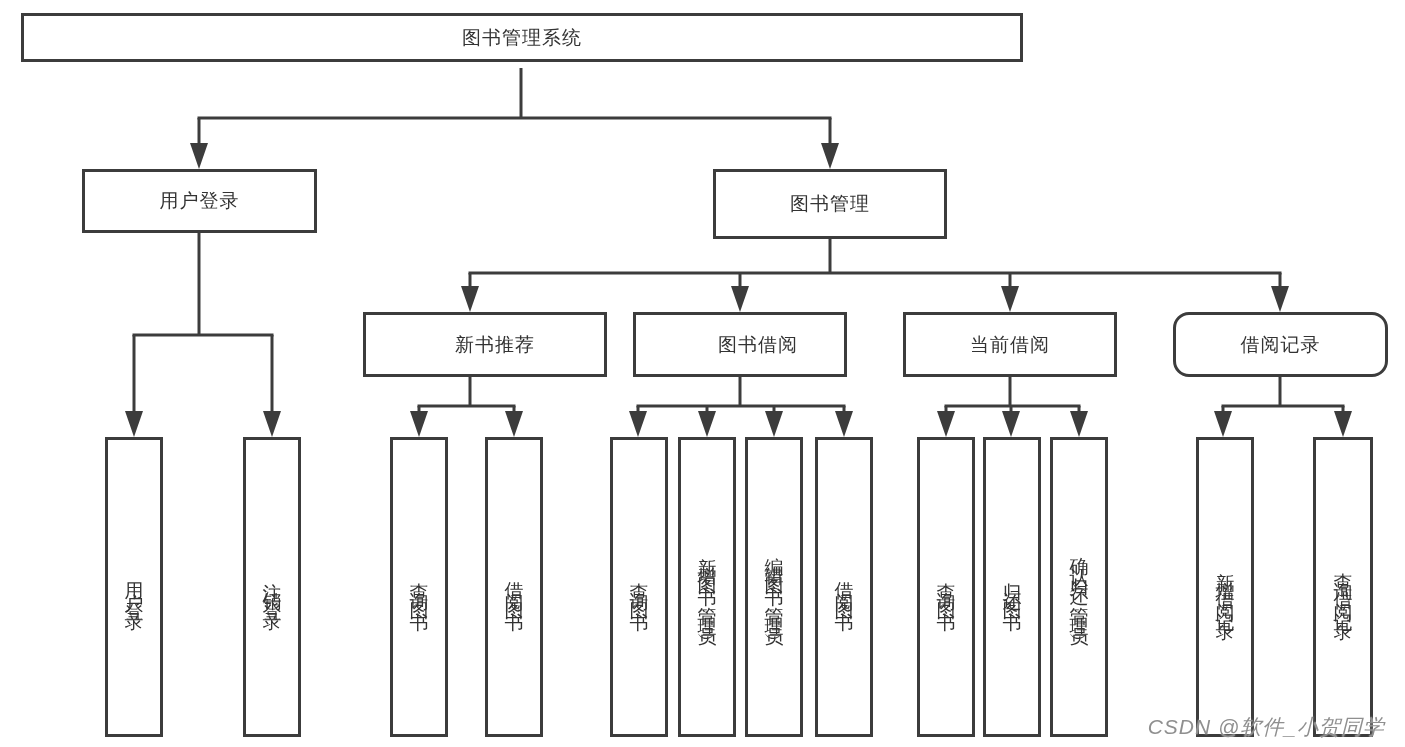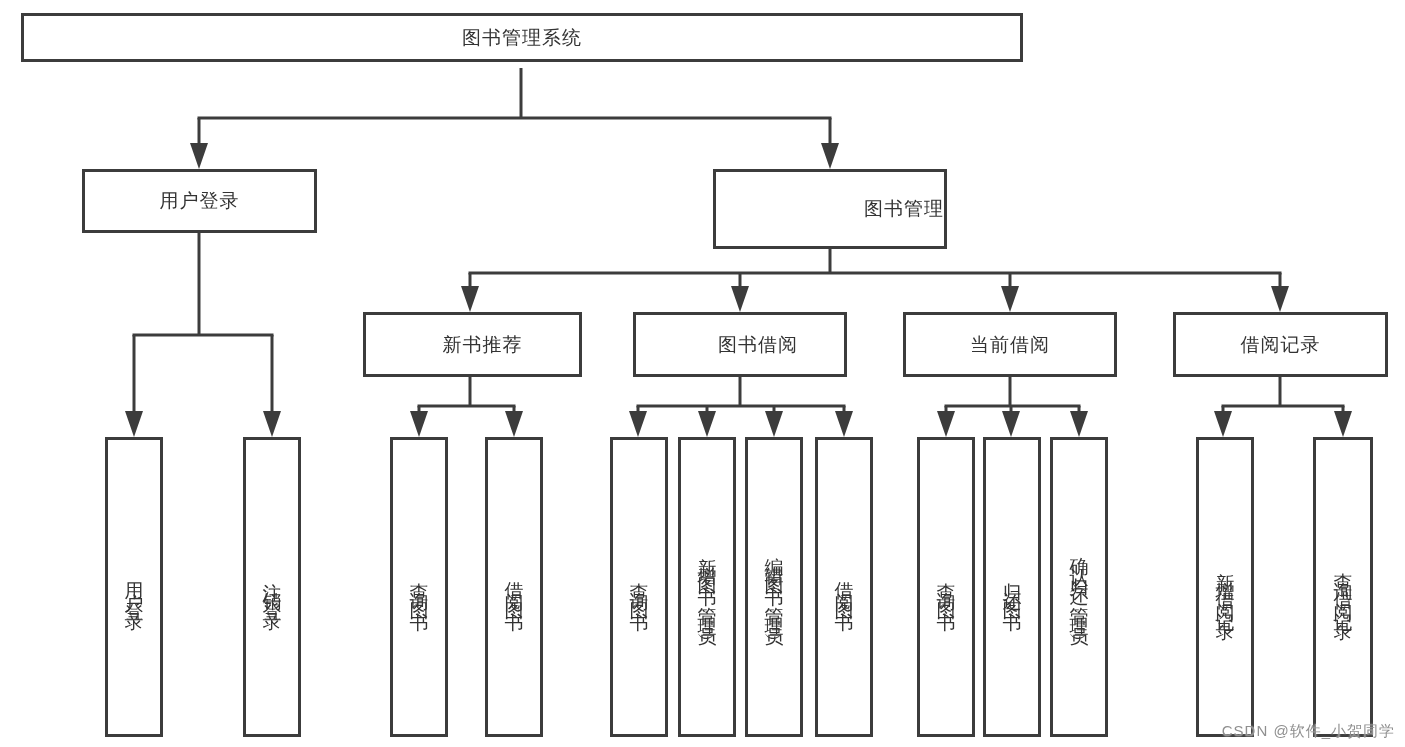--- a/index.html
+++ b/index.html
@@ -36,38 +36,39 @@
   }
   .leaf span{
     writing-mode:vertical-rl;
     text-orientation:mixed;
     letter-spacing:10px;
     line-height:1.05;
   }
   
   .n-root   {left:21px;  top:13px;  width:1002px; height:49px;}
   .n-login  {left:82px;  top:169px; width:235px;  height:64px;}
-  .n-mgmt   {left:713px; top:169px; width:234px;  height:80px;justify-content:flex-end;}
-  .n-l3-0   {left:363px; top:312px; width:219px;  height:65px;padding-left:20px;}
+  .n-mgmt   {left:713px; top:169px; width:234px;  height:70px;}
+  .n-l3-0   {left:363px; top:312px; width:244px;  height:65px;padding-left:20px;}
   .n-l3-1   {left:633px; top:312px; width:214px;  height:65px;padding-left:36px;}
   .n-l3-2   {left:903px; top:312px; width:214px;  height:65px;text-align:right;}
-  .n-l3-3   {left:1173px;top:312px; width:215px;  height:65px;}
+  .n-l3-3   {left:1173px;top:312px; width:215px;  height:65px;border-radius:16px;}
   .leaf     {top:437px;  height:300px; width:58px;}
   .lf-0 {left:105px;} .lf-1 {left:243px;} .lf-2 {left:390px;}
   .lf-3 {left:485px;} .lf-4 {left:610px;} .lf-5 {left:678px;}
   .lf-6 {left:745px;} .lf-7 {left:815px;} .lf-8 {left:917px;}
   .lf-9 {left:983px;} .lf-10{left:1050px;} .lf-11{left:1196px;}
   .lf-12{left:1313px;width:60px;}
   .watermark{
     position:absolute;
-    right:10px;bottom:6px;
-    font-size:15px;
+    right:20px;bottom:6px;
+    font-size:21px;
     color:var(--wm);
     text-shadow:0 0 2px rgba(255,255,255,.9);
     letter-spacing:1px;
+    font-style:italic;
   }
 </style>
 </head>
 <body>
 
 <div class="canvas">
 
   <svg class="connectors" viewBox="0 0 1405 747" aria-hidden="true">
 
     <path class="ln" d="M521 68 V118"></path>

